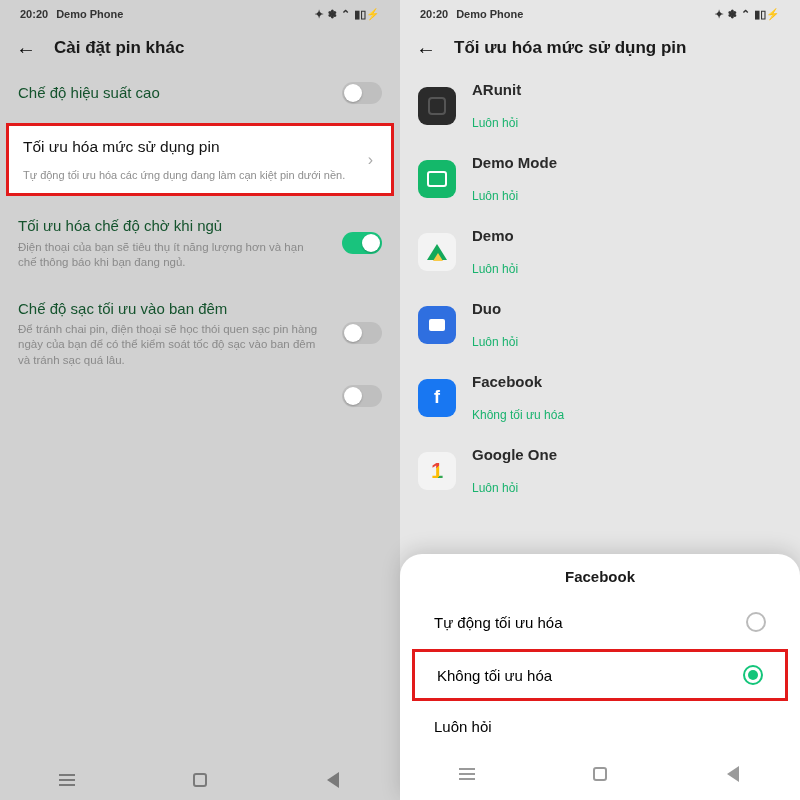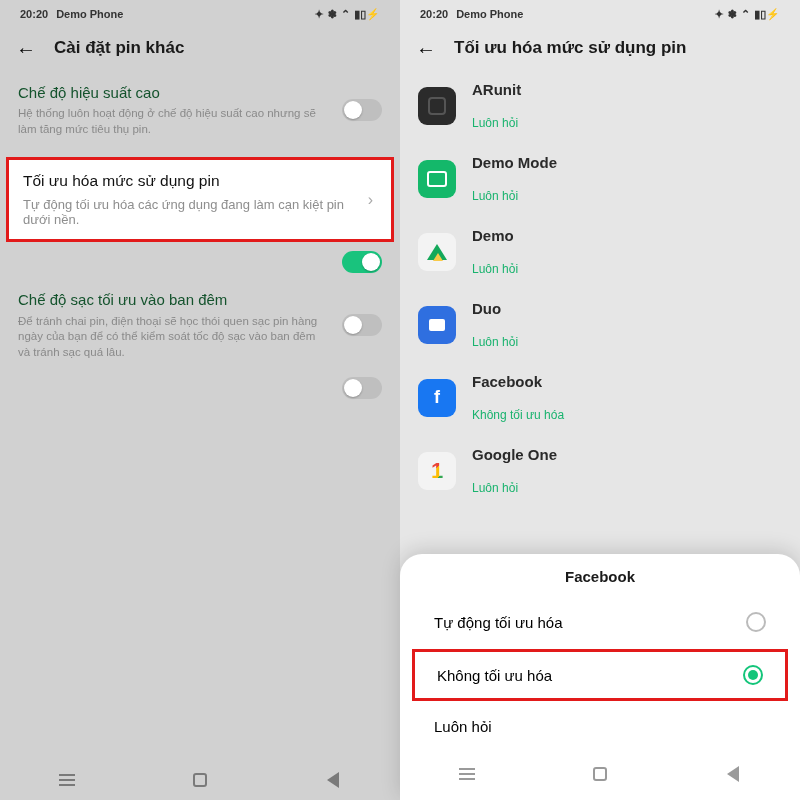--- a/index.html
+++ b/index.html
@@ -86,21 +86,21 @@
 
   
   .hlrow {
     background:#ffffff;
     border:3px solid #e21a1a;
     margin: 6px 6px;
     padding: 12px 14px;
     position:relative;
   }
   .hlrow .rtitle { font-size: 15.5px; font-weight:500; color:#111; }
-  .hlrow .rdesc  { font-size: 13px; color:#8e8e8e; margin-top:7px; padding-right:30px; }
+  .hlrow .rdesc  { font-size: 11px; color:#8e8e8e; margin-top:13px; padding-right:30px; }
 
   
   .search {
     margin: 4px 16px 8px 16px;
     background:#d4d4d4;
     border-radius: 10px;
     height: 36px;
     display:flex;
     align-items:center;
     padding: 0 12px;
@@ -234,31 +234,32 @@
     </span>
   </div>
 
   <div class="hdr">
     <span class="back">←</span>
     <span class="title">Cài đặt pin khác</span>
   </div>
 
   <div class="row">
     <div class="rtitle">Chế độ hiệu suất cao</div>
-    <div class="rdesc">Hệ thống luôn hoạt động ở chế độ hiệu suất cao nhưng sẽ làm tăng mức tiêu thụ pin.</div>
     <div class="toggle"></div>
   </div>
 
   <div class="hlrow">
     <div class="rtitle">Tối ưu hóa mức sử dụng pin</div>
     <div class="rdesc">Tự động tối ưu hóa các ứng dụng đang làm cạn kiệt pin dưới nền.</div>
     <span class="chev">›</span>
   </div>
 
   <div class="row">
+    <div class="rtitle">Tối ưu hóa chế độ chờ khi ngủ</div>
+    <div class="rdesc">Điện thoại của bạn sẽ tiêu thụ ít năng lượng hơn và hạn chế thông báo khi bạn đang ngủ.</div>
     <div class="toggle on"></div>
   </div>
 
   <div class="row">
     <div class="rtitle">Chế độ sạc tối ưu vào ban đêm</div>
     <div class="rdesc">Để tránh chai pin, điện thoại sẽ học thói quen sạc pin hàng ngày của bạn để có thể kiểm soát tốc độ sạc vào ban đêm và tránh sạc quá lâu.</div>
     <div class="toggle"></div>
   </div>
 
   <div class="row">

